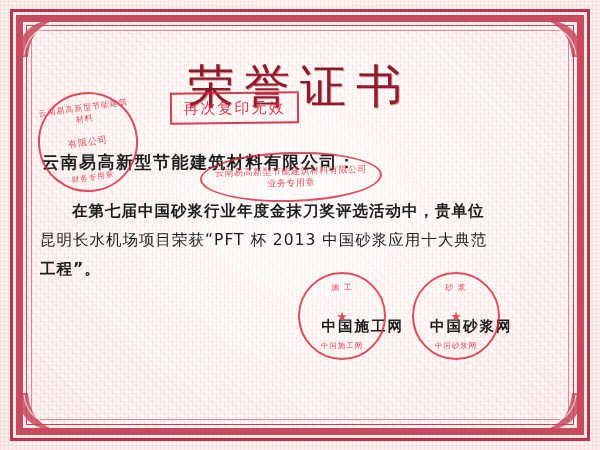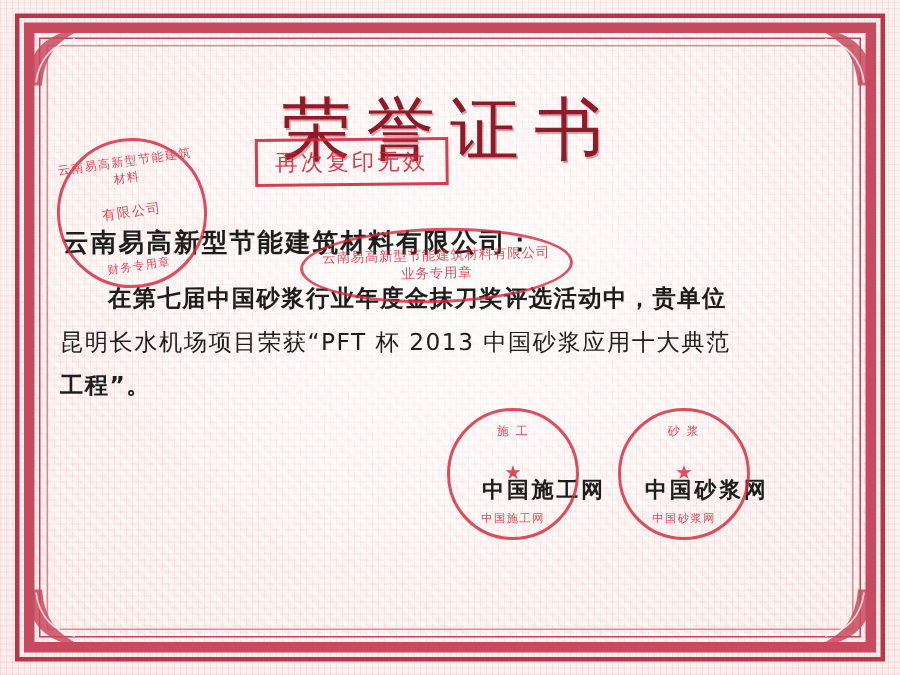--- a/index.html
+++ b/index.html
@@ -110,21 +110,21 @@
     line-height: 29px;
     letter-spacing: 1px;
   }
   .recipient {
     font-weight: bold;
     font-size: 17px;
     letter-spacing: 1.5px;
     margin-left: 2px;
   }
   .para {
-    margin-top: 8px;
+    margin-top: 20px;
     text-indent: 32px;
     text-align: justify;
     font-weight: bold;
   }
   .signature-block {
     position: absolute;
     right: 18px;
     bottom: 66px;
     width: 250px;
     text-align: center;

